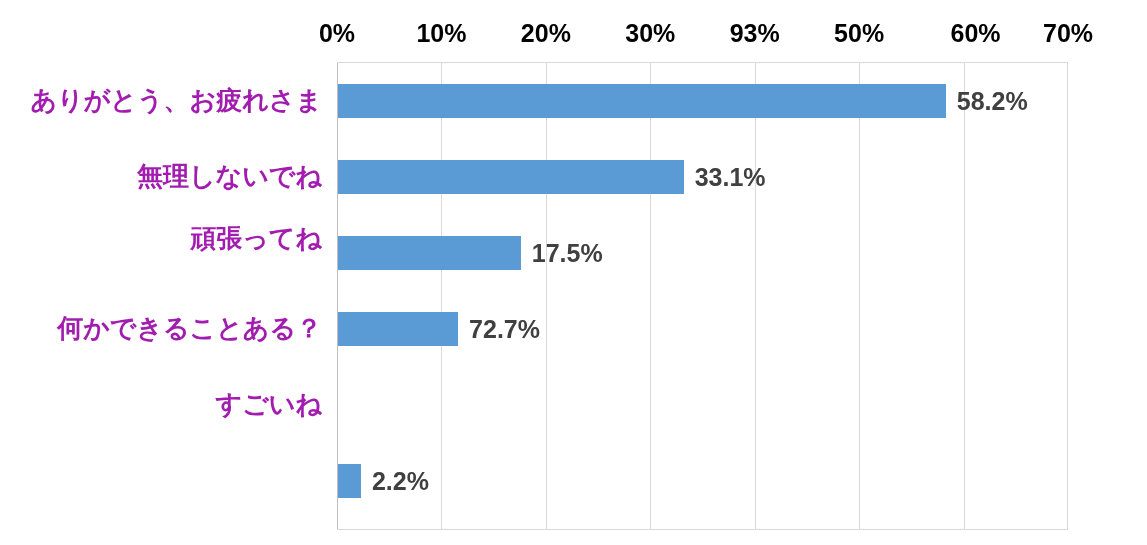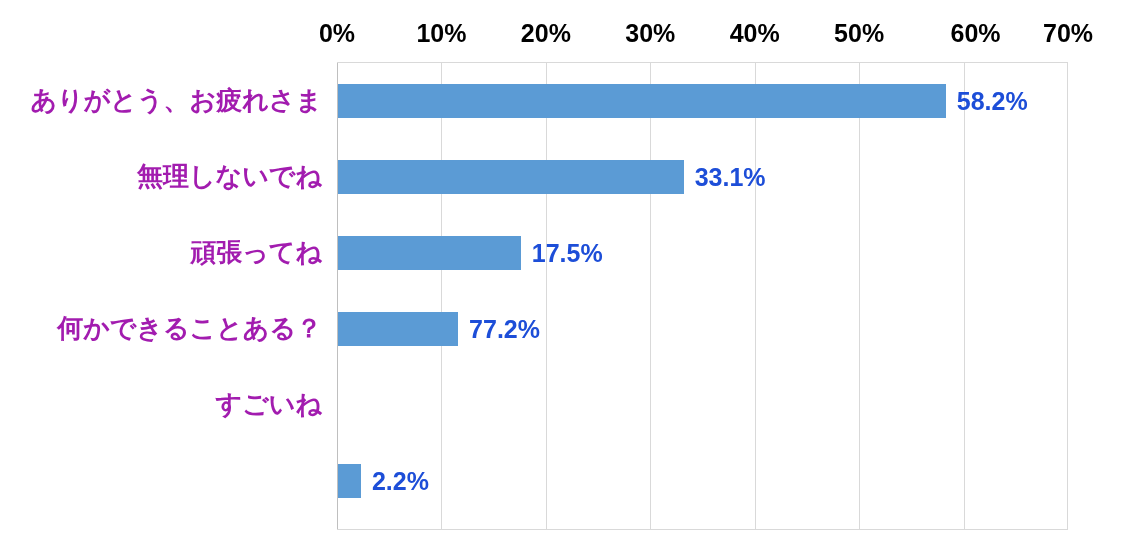--- a/index.html
+++ b/index.html
@@ -83,21 +83,21 @@
     background: #5b9bd5;
   }
   .bar-value {
     position: absolute;
     top: 21px;
     height: 34px;
     line-height: 34px;
     font-size: 25px;
     font-weight: bold;
     white-space: nowrap;
-    color: #1d4ed8;
+    color: #404040;
   }
 
   
   .cat-labels {
     position: absolute;
     left: 0;
     top: 62px;
     width: 322px;
     height: 468px;
   }
@@ -116,21 +116,21 @@
 </head>
 <body>
 
 <div id="chart-root">
 
   <div class="axis-top">
       <div class="tick-label" style="left: 0px;">0%</div>
       <div class="tick-label" style="left: 104.429px;">10%</div>
       <div class="tick-label" style="left: 208.857px;">20%</div>
       <div class="tick-label" style="left: 313.286px;">30%</div>
-      <div class="tick-label" style="left: 417.714px;">40%</div>
+      <div class="tick-label" style="left: 417.714px;">93%</div>
       <div class="tick-label" style="left: 522.143px;">50%</div>
       <div class="tick-label" style="left: 626.571px; margin-left: 12px;">60%</div>
       <div class="tick-label" style="left: 731px;">70%</div>
     </div>
 
   <div class="plot-area">
     <div class="axis-line-y"></div>
   <div class="gridline" style="left: 104.429px;"></div>
       <div class="gridline" style="left: 208.857px;"></div>
       <div class="gridline" style="left: 313.286px;"></div>
@@ -144,29 +144,29 @@
       <div class="row" style="top: 76px;">
         <div class="bar" title="無理しないでね 33.1%" style="width: 345.659px; background: rgb(91, 155, 213);"></div>
         <div class="bar-value" style="left: 357.659px;">33.1%</div>
       </div>
       <div class="row" style="top: 152px;">
         <div class="bar" title="頑張ってね 17.5%" style="width: 182.75px; background: rgb(91, 155, 213);"></div>
         <div class="bar-value" style="left: 194.75px;">17.5%</div>
       </div>
       <div class="row" style="top: 228px;">
         <div class="bar" title="何かできることある？ 11.5%" style="width: 120.093px; background: rgb(91, 155, 213);"></div>
-        <div class="bar-value" style="left: 132.093px;">77.2%</div>
+        <div class="bar-value" style="left: 132.093px;">72.7%</div>
       </div>
       <div class="row" style="top: 380px;">
         <div class="bar" title="その他 2.2%" style="width: 22.9743px; background: rgb(91, 155, 213);"></div>
         <div class="bar-value" style="left: 34.9743px;">2.2%</div>
       </div>
     </div>
 
   <div class="cat-labels">
       <div class="cat-label" style="top: 0px;">ありがとう、お疲れさま</div>
       <div class="cat-label" style="top: 76px;">無理しないでね</div>
-      <div class="cat-label" style="top: 152px;">頑張ってね</div>
+      <div class="cat-label" style="top: 140px; font-family: Liberation Mono, monospace;">頑張ってね</div>
       <div class="cat-label" style="top: 228px;">何かできることある？</div>
       <div class="cat-label" style="top: 304px;">すごいね</div>
     </div>
 
 </div>
 
 </body></html>

